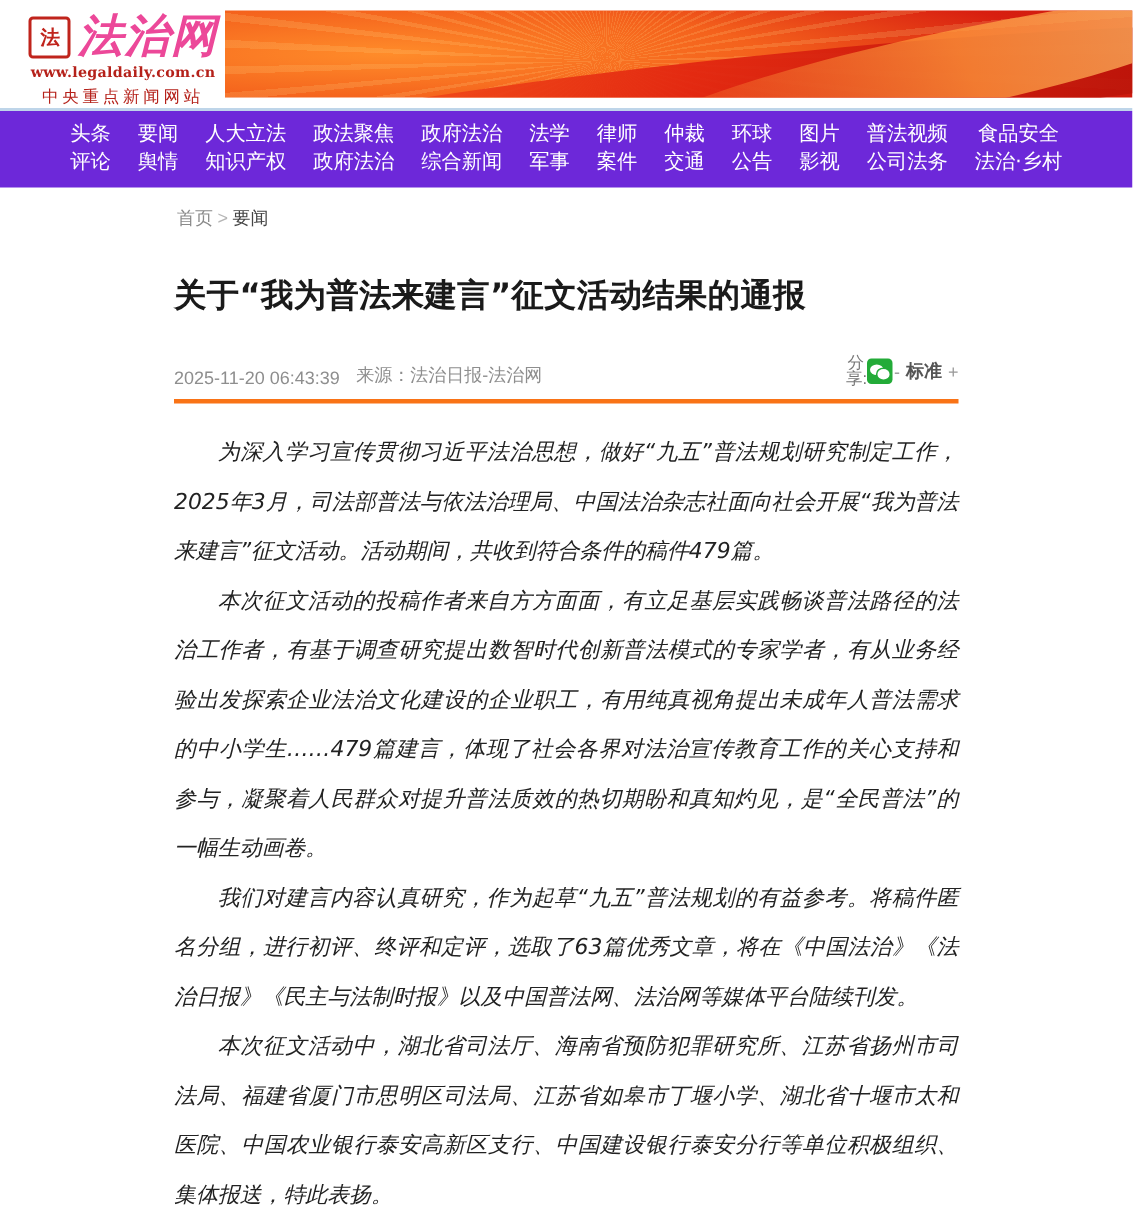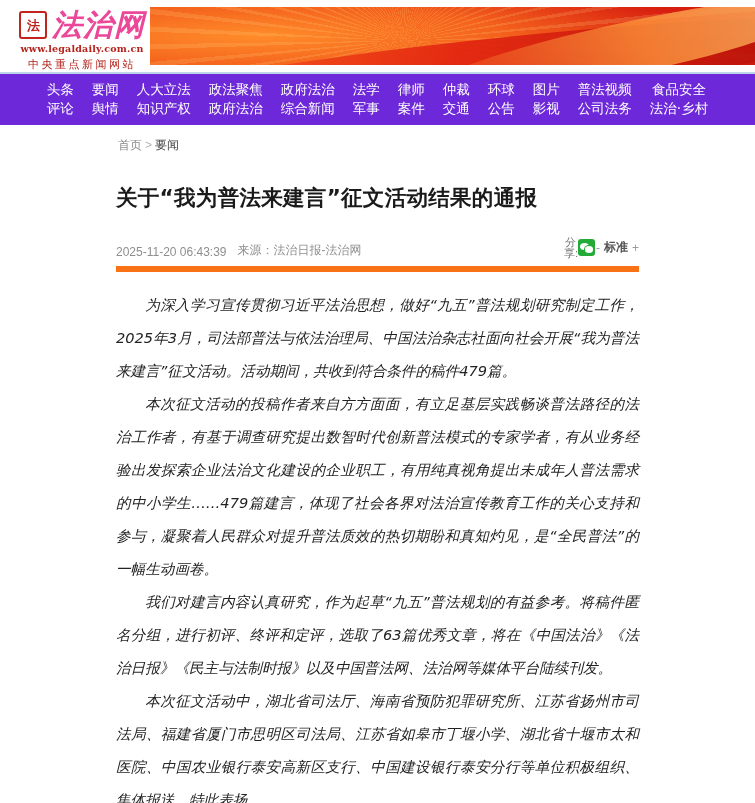--- a/index.html
+++ b/index.html
@@ -205,21 +205,21 @@
   .art-title {
     font-size: 21.5px;
     font-weight: bold;
     color: #1a1a1a;
     line-height: 1.45;
     letter-spacing: 0.3px;
     font-family: "DejaVu Sans", "Liberation Sans", sans-serif;
   }
   .meta {
     margin-top: 19px;
-    border-bottom: 6px solid #f97316;
+    border-bottom: 3px solid #f97316;
     padding-bottom: 7px;
     display: flex;
     align-items: flex-end;
     font-size: 12px;
     color: #8e8e8e;
     position: relative;
     height: 26px;
   }
   .meta-date { margin-right: 11px; }
   .meta-src {}

